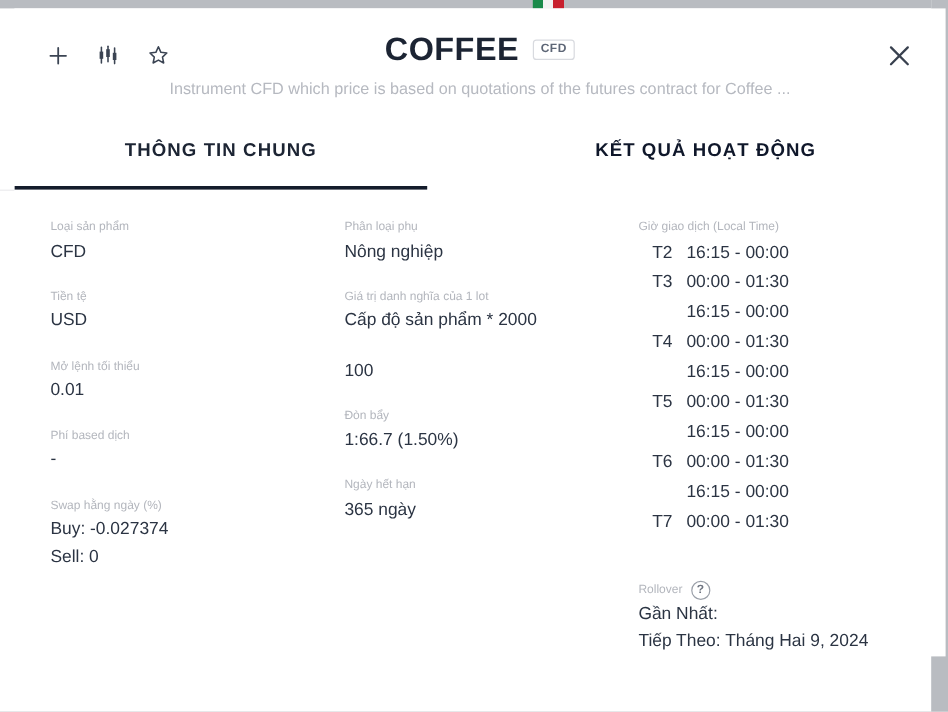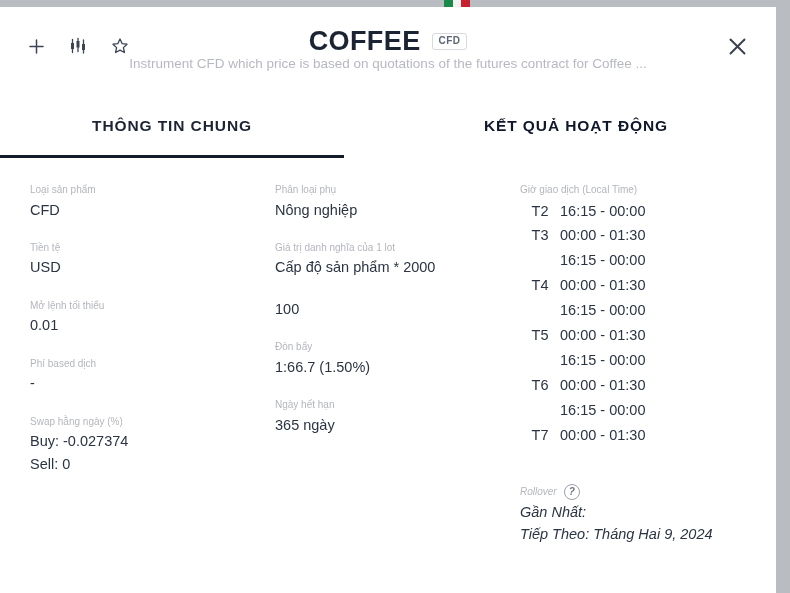--- a/index.html
+++ b/index.html
@@ -59,21 +59,21 @@
     right: 14px;
     top: 158px;
     height: 1px;
     background: #ececee;
   }
 
   
   #instrument-modal {
     position: absolute;
     top: 7px;
-    left: 0;
+    left: 12px;
     width: 776px;
     height: 540px;
     background: #ffffff;
     box-sizing: border-box;
     overflow: hidden;
   }
 
   
   .modal-header {
     position: relative;
@@ -124,20 +124,21 @@
     border: 1px solid #d8dadf;
     border-radius: 3px;
     padding: 2px 6px 3px;
     font-size: 10px;
     font-weight: 700;
     color: #5d6676;
     letter-spacing: 0.4px;
     line-height: 1;
   }
   .instrument-subtitle {
+    margin-top: 10px;
     font-size: 13.5px;
     color: #b6b9c0;
     line-height: 1.3;
     pointer-events: auto;
   }
 
   .close-btn {
     position: absolute;
     right: 22px;
     top: 22px;
@@ -219,21 +220,21 @@
     line-height: 1.72;
     padding: 0;
     vertical-align: top;
     white-space: nowrap;
     text-align: center;
   }
   .hours-day { width: 40px; font-variant-numeric: tabular-nums; }
   .hours-range { font-variant-numeric: tabular-nums; }
 
   
-  .rollover { margin-top: 36px; font-style: italic; }
+  .rollover { margin-top: 36px; }
   .rollover-head {
     display: flex;
     align-items: center;
     gap: 7px;
     margin-bottom: 1px;
   }
   .rollover-head .field-label { margin-bottom: 0; }
   .help-icon {
     width: 16px;
     height: 16px;

